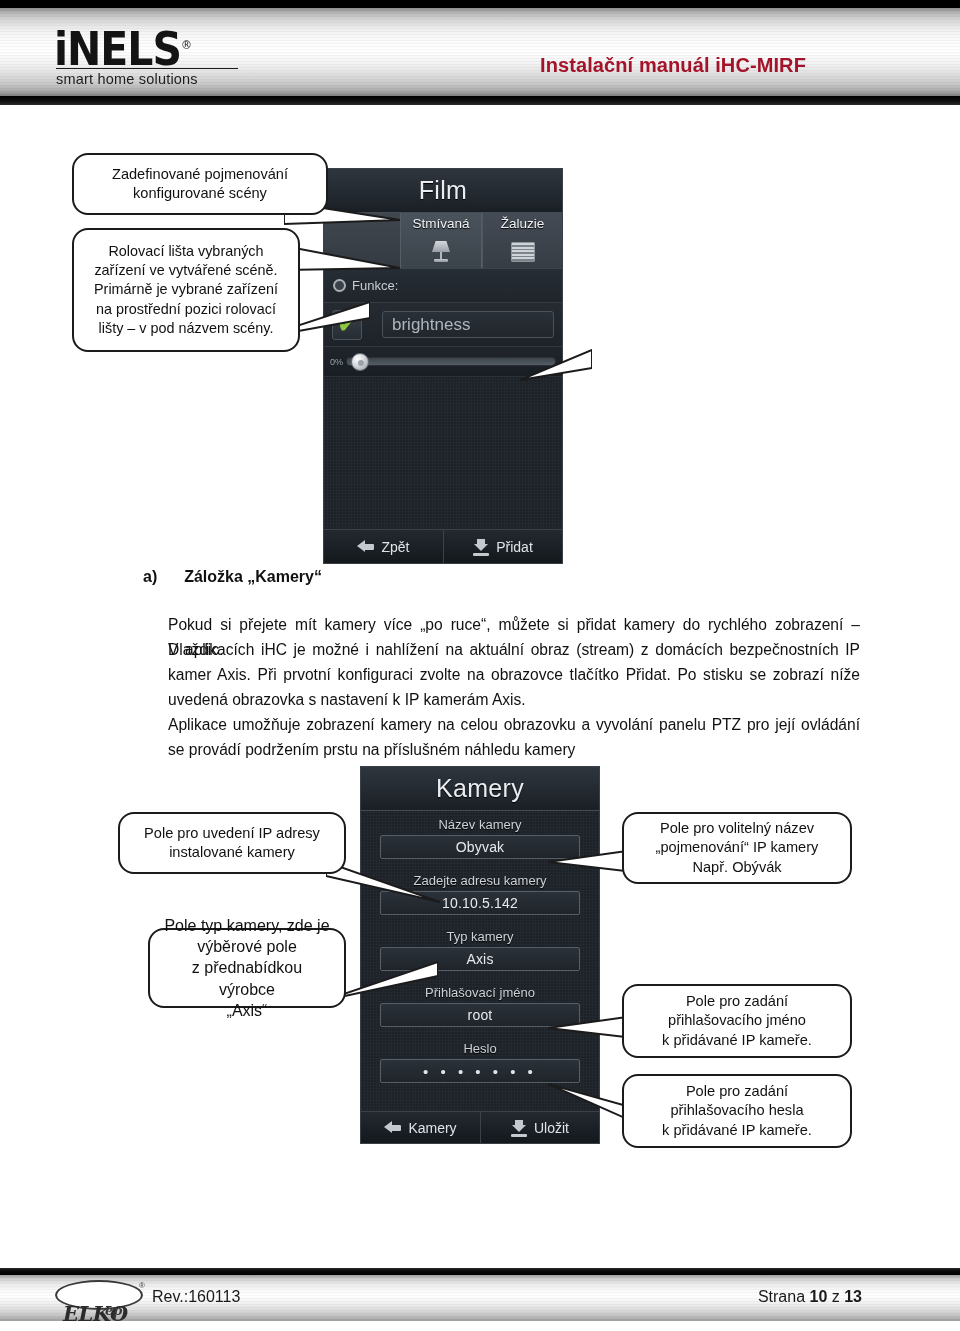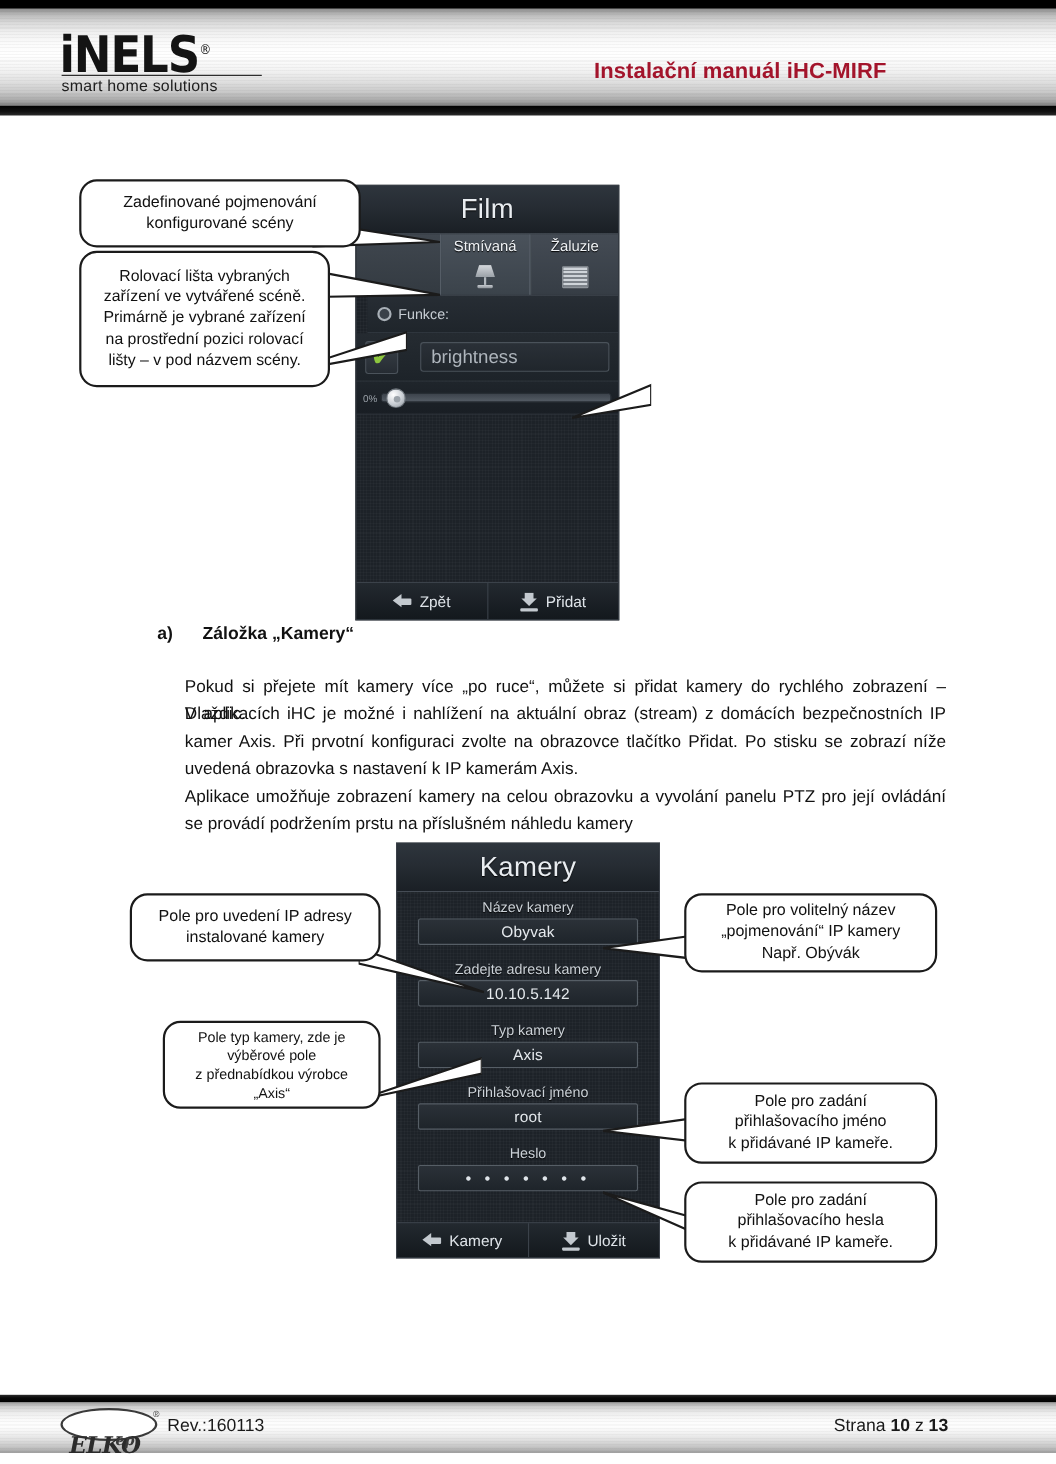--- a/index.html
+++ b/index.html
@@ -156,21 +156,21 @@
     background:linear-gradient(180deg,#c6cbd0,#8f959b); border-radius:1px; }
   .ico-blind { width:24px; height:20px; margin-bottom:2px;
     background: repeating-linear-gradient(180deg,
       #cfd4d9 0px, #cfd4d9 2px, #7d838a 2px, #7d838a 3.6px);
     border:1px solid #8f959b; border-radius:1px; }
 
   .film-funkce {
     position:relative; height:34px; display:flex; align-items:center; padding-left:9px;
     background: linear-gradient(180deg,#272d34 0%, #1f252b 100%);
     border-bottom:1px solid #343b42;
-    color:#c6ccd2; font-size:13px;margin-left:10px;
+    color:#c6ccd2; font-size:13px;
   }
   .ico-gear { width:13px; height:13px; border-radius:50%;
     border:2.5px solid #a9b0b7; background:#3a4149; margin-right:6px; flex:0 0 auto; }
 
   .film-row {
     position:relative; height:44px; display:flex; align-items:center; padding:0 8px;
     background: linear-gradient(180deg,#252b31 0%, #1d2329 100%);
     border-bottom:1px solid #30373e;
   }
   .chk-box {
@@ -253,21 +253,21 @@
   <div class="hdr-bar"></div>
   <div class="hdr-bottom-black"></div>
 
   <div class="inels-logo">
     <div class="inels-word"><span>iNELS</span><span class="inels-reg">®</span></div>
     <div class="inels-rule"></div>
     <div class="inels-tag">smart home solutions</div>
   </div>
   <div class="hdr-title">Instalační manuál iHC-MIRF</div>
 
-  <div class="bubble" style="left:72px; top:163px; width:256px; height:62px;align-items:center;">
+  <div class="bubble" style="left:72px; top:153px; width:256px; height:62px;align-items:center;">
     <span>Zadefinované pojmenování<br>konfigurované scény</span>
   </div>
   <div class="tail" style="left:284px; top:198px; width:116px; height:34px;">
     <svg width="116" height="34" viewBox="0 0 116 34">
       <polygon points="0,4 116,22 0,26" fill="#ffffff" stroke="#1b1b1b" stroke-width="2"></polygon>
     </svg>
   </div>
 
   <div class="bubble" style="left:72px; top:228px; width:228px; height:124px; font-size:14.4px;">
     <span>Rolovací lišta vybraných<br>zařízení ve vytvářené scéně.<br>Primárně je vybrané zařízení<br>na prostřední pozici rolovací<br>lišty – v pod názvem scény.</span>
@@ -407,21 +407,21 @@
 
   <div class="bubble" style="left:118px; top:812px; width:228px; height:62px;">
     <span>Pole pro uvedení IP adresy<br>instalované kamery</span>
   </div>
   <div class="tail" style="left:326px; top:856px; width:114px; height:52px;">
     <svg width="114" height="52" viewBox="0 0 114 52">
       <polygon points="0,6 114,46 0,20" fill="#ffffff" stroke="#1b1b1b" stroke-width="2"></polygon>
     </svg>
   </div>
 
-  <div class="bubble" style="left:148px; top:928px; width:198px; height:80px; font-size:13px;">
+  <div class="bubble" style="left:148px; top:928px; width:198px; height:80px; font-size:16px;">
     <span>Pole typ kamery, zde je<br>výběrové pole<br>z přednabídkou výrobce<br>„Axis“</span>
   </div>
   <div class="tail" style="left:326px; top:958px; width:112px; height:52px;">
     <svg width="112" height="52" viewBox="0 0 112 52">
       <polygon points="0,42 112,4 112,18" fill="#ffffff" stroke="#1b1b1b" stroke-width="2"></polygon>
     </svg>
   </div>
 
   <div class="bubble" style="left:622px; top:812px; width:230px; height:72px;">
     <span>Pole pro volitelný název<br>„pojmenování“ IP kamery<br>Např. Obývák</span>

